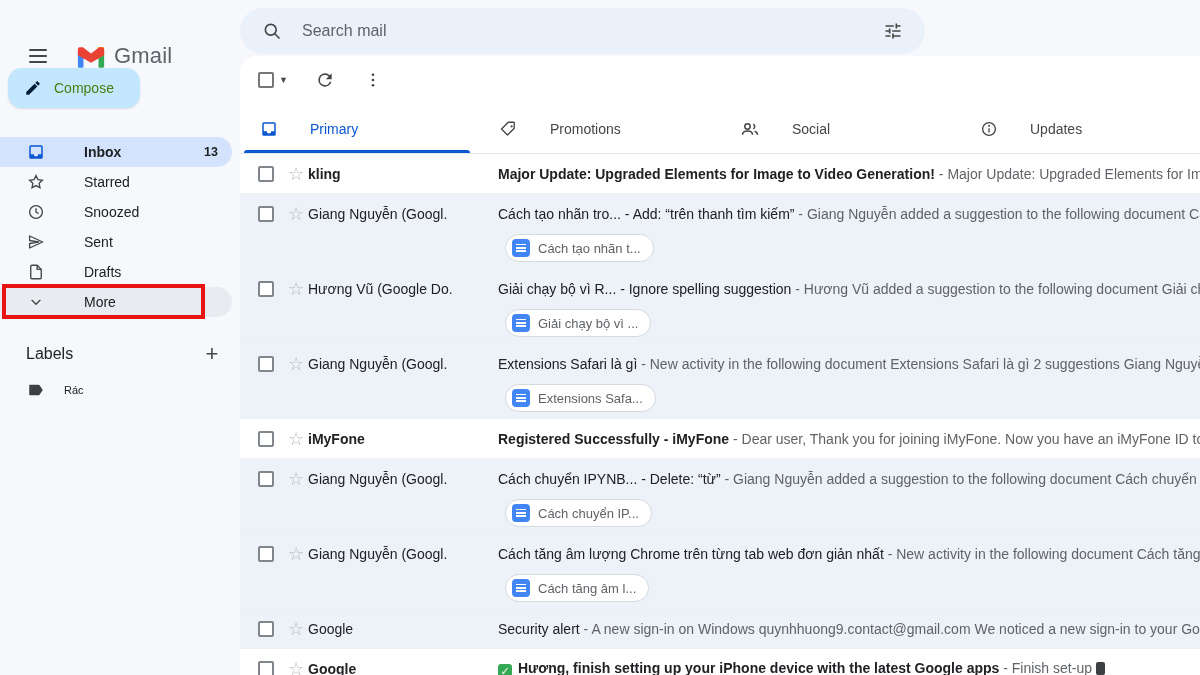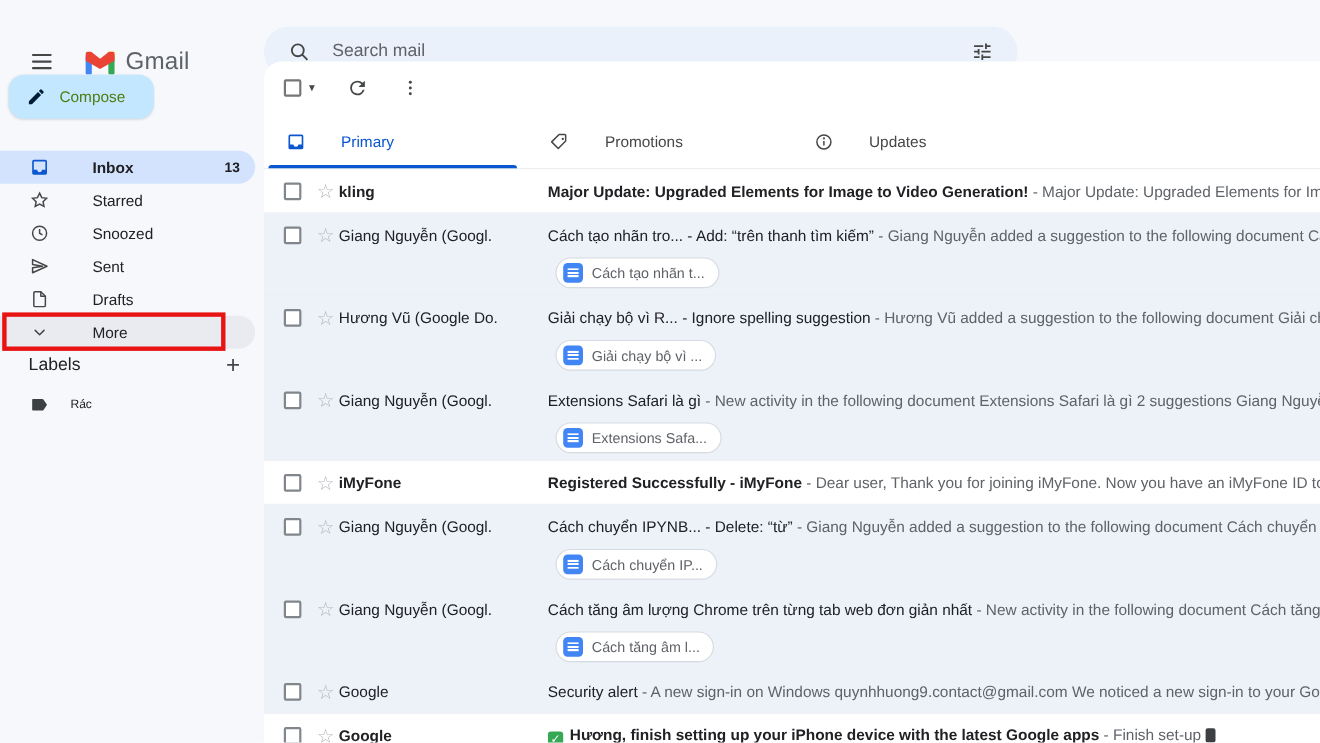--- a/index.html
+++ b/index.html
@@ -15,21 +15,21 @@
 
   
   .header { position: absolute; left: 0; top: 0; width: 1200px; height: 56px; }
   .brand { position: absolute; left: 16px; top: 0; height: 56px; display: flex; align-items: center; gap: 8px; margin-top: 28px; }
   .hamburger { width: 44px; height: 44px; display: flex; flex-direction: column; justify-content: center; align-items: center; gap: 4px; border-radius: 50%; cursor: pointer; }
   .hamburger span { width: 18px; height: 2px; background: #444746; border-radius: 1px; }
   .gmail-logo { margin-left: 8px; display: flex; align-items: center; gap: 8px; }
   .gmail-logo-text { font-size: 22px; color: #5f6368; letter-spacing: 0.2px; }
 
   .searchbar {
-    position: absolute; left: 240px; top: 24px; width: 685px; height: 46px;
+    position: absolute; left: 240px; top: 8px; width: 685px; height: 46px;
     background: var(--search-bg, #eaf1fb); border-radius: 24px;
     display: flex; align-items: center; padding: 0 14px; justify-content: flex-end;
   }
   .searchbar .placeholder { flex: 1; margin-left: 12px; font-size: 16px; color: #5f6368; }
   .icon-btn { width: 36px; height: 36px; display: flex; align-items: center; justify-content: center; border-radius: 50%; cursor: pointer; flex: none; }
 
   
   .sidebar { position: absolute; left: 0; top: 56px; width: 240px; bottom: 0; }
   .compose {
     margin: 12px 0 0 8px; width: 132px; height: 40px; border-radius: 14px;
@@ -49,21 +49,21 @@
   .nav-item .nav-label { flex: 1; padding-left: 20px; }
   .nav-item.selected { background: var(--selected-pill-bg, #d3e3fd); font-weight: 700; }
   .nav-item .count { font-size: 12.5px; font-weight: 700; margin-right: 14px; }
   .nav-item.more-item { background: #e9ebf0; }
   .nav-icon { width: 20px; height: 20px; display: flex; align-items: center; justify-content: center; color: #444746; }
   .annotation-box {
     position: absolute; left: 2px; top: -3px; width: 203px; height: 35px;
     border: 4px solid var(--annotation-red, #e81313); pointer-events: none; z-index: 5;
   }
 
-  .labels-section { }
+  .labels-section { margin-top: 22px; }
   .labels-header { display: flex; align-items: center; height: 30px; padding: 0 14px 0 26px; }
   .labels-title { flex: 1; font-size: 16px; font-weight: 500; color: #202124; }
   .plus-btn { width: 28px; height: 28px; display: flex; align-items: center; justify-content: center; font-size: 22px; color: #444746; border-radius: 50%; cursor: pointer; }
   .label-item { height: 30px; margin-top: 6px; display: flex; align-items: center; gap: 18px; padding-left: 26px; font-size: 11px; cursor: pointer; }
 
   
   .main { position: absolute; left: 240px; top: 56px; right: 0; bottom: 0; background: #fff; border-radius: 16px 0 0 0; overflow: hidden; }
 
   .toolbar { height: 48px; display: flex; align-items: center; padding-left: 12px; }
   .select-all { display: flex; align-items: center; gap: 2px; padding: 4px 6px; border-radius: 4px; cursor: pointer; }
@@ -266,20 +266,30 @@
       <span>
         <svg width="18" height="18" viewBox="0 0 24 24" fill="none" stroke="#444746" stroke-width="1.8" stroke-linejoin="round">
           <path d="M11 3h7a1 1 0 0 1 1 1v7l-9 9-8-8 9-9z"></path>
             <circle cx="15.5" cy="8.5" r="1.4" fill="#444746" stroke="none"></circle>
         </svg>
       </span>
       <span>Promotions</span>
     </div>
     <div class="tab">
       <span>
+        <svg width="20" height="20" viewBox="0 0 24 24" fill="none" stroke="#444746" stroke-width="1.8">
+          <circle cx="9" cy="9" r="3.2"></circle>
+            <path d="M3 19c0-3 2.7-4.5 6-4.5s6 1.5 6 4.5"></path>
+            <path d="M16 6.2a3.2 3.2 0 0 1 0 5.6M17.5 14.8c2.1.6 3.5 1.9 3.5 4.2"></path>
+        </svg>
+      </span>
+      <span>Social</span>
+    </div>
+    <div class="tab">
+      <span>
         <svg width="18" height="18" viewBox="0 0 24 24" fill="none" stroke="#444746" stroke-width="1.8">
           <circle cx="12" cy="12" r="8.5"></circle>
             <line x1="12" y1="11" x2="12" y2="16.5"></line>
             <circle cx="12" cy="7.8" r="0.5" fill="#444746"></circle>
         </svg>
       </span>
       <span>Updates</span>
     </div>
   </div>
 

